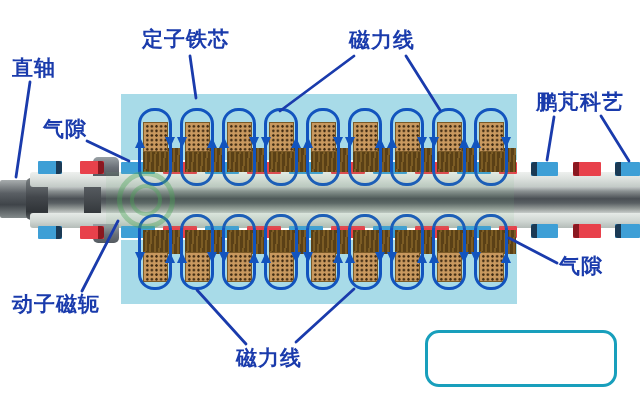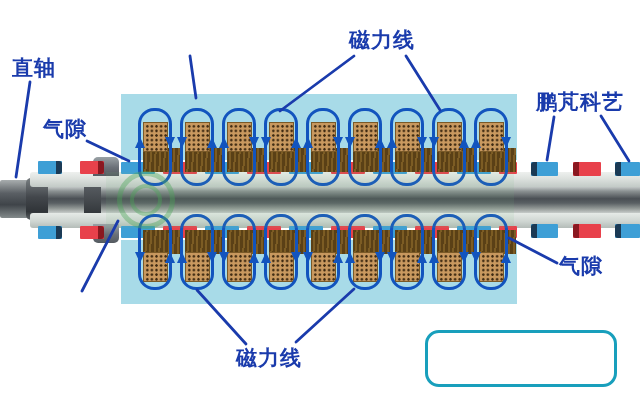--- a/index.html
+++ b/index.html
@@ -215,20 +215,22 @@
       <line x1="554" y1="117" x2="547" y2="160" stroke="#1A3BAC" stroke-width="2.8" stroke-linecap="round"></line>
       <line x1="601" y1="116" x2="629" y2="161" stroke="#1A3BAC" stroke-width="2.8" stroke-linecap="round"></line>
       <line x1="82" y1="291" x2="118" y2="221" stroke="#1A3BAC" stroke-width="2.8" stroke-linecap="round"></line>
       <line x1="246" y1="344" x2="197" y2="290" stroke="#1A3BAC" stroke-width="2.8" stroke-linecap="round"></line>
       <line x1="296" y1="342" x2="354" y2="289" stroke="#1A3BAC" stroke-width="2.8" stroke-linecap="round"></line>
       <line x1="557" y1="263" x2="509" y2="238" stroke="#1A3BAC" stroke-width="2.8" stroke-linecap="round"></line>
     </svg>
 
   <div class="diag-label" style="left:12px;top:57px;">直轴</div>
   <div class="diag-label" style="left:43px;top:118px;">气隙</div>
+  <div class="diag-label" style="left:142px;top:28px;">定子铁芯</div>
   <div class="diag-label" style="left:349px;top:29px;">磁力线</div>
   <div class="diag-label" style="left:536px;top:91px;">鹏芃科艺</div>
+  <div class="diag-label" style="left:12px;top:293px;">动子磁轭</div>
   <div class="diag-label" style="left:236px;top:347px;">磁力线</div>
   <div class="diag-label" style="left:559px;top:255px;">气隙</div>
 
   <div id="site-badge">
   </div>
 </div>
 
 </body></html>

